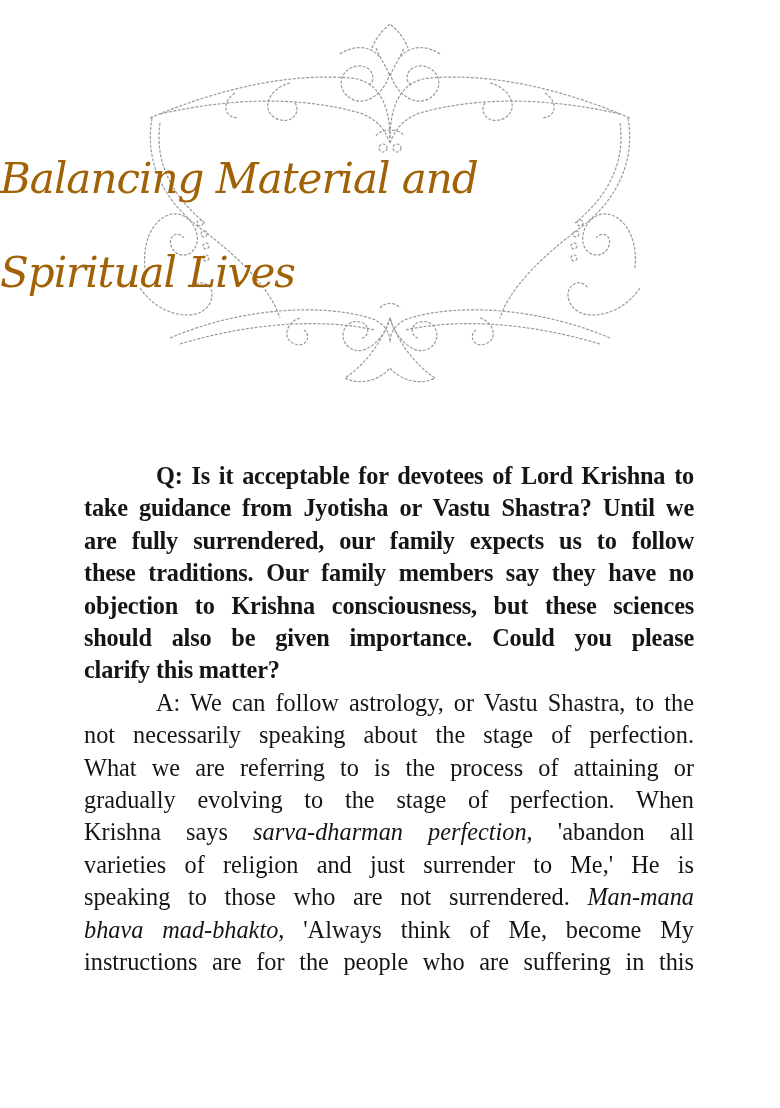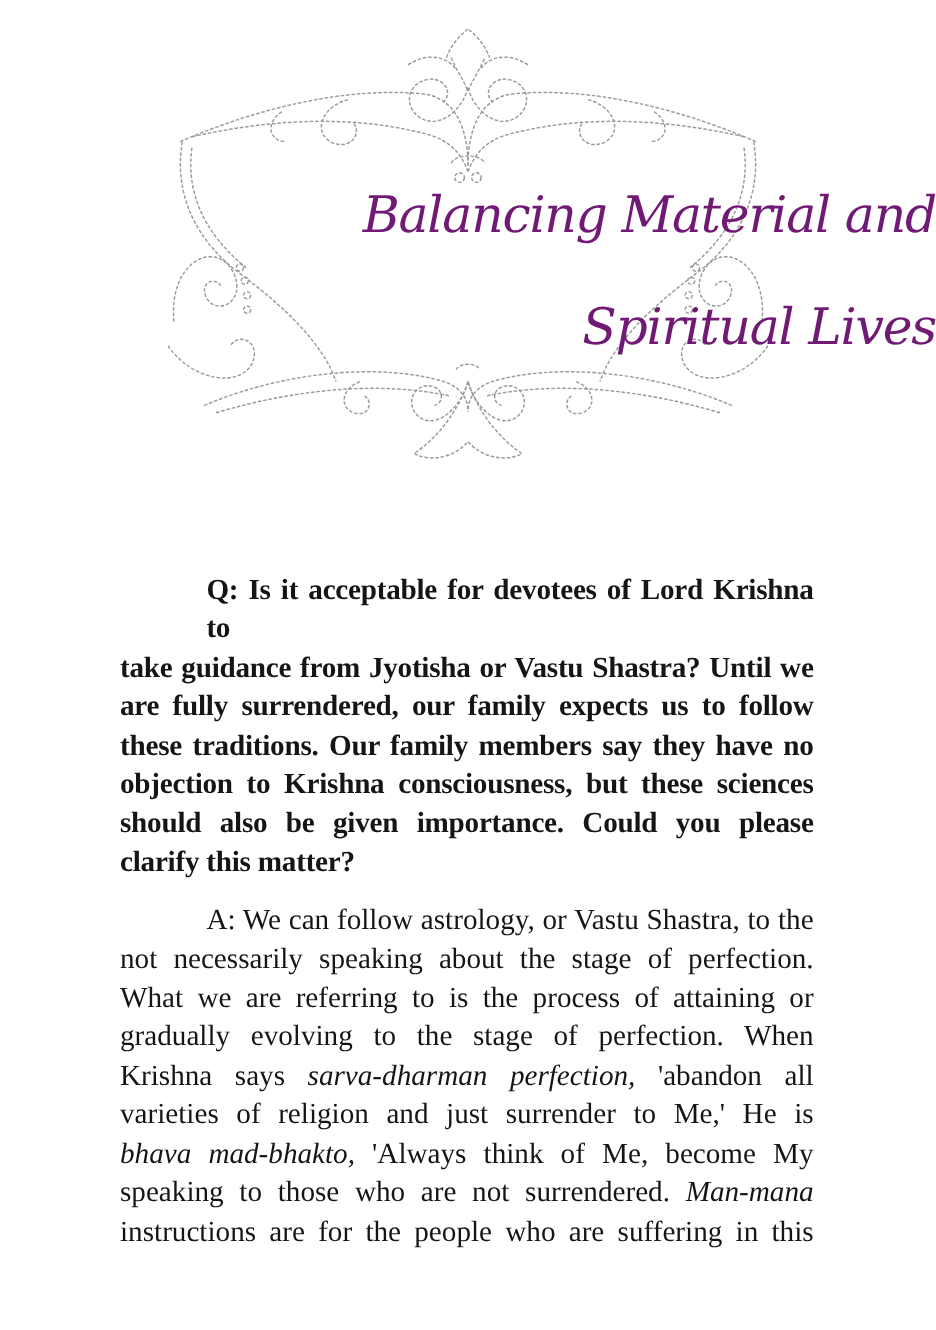--- a/index.html
+++ b/index.html
@@ -22,44 +22,44 @@
       height: 370px;
     }
     .ornament svg {
       width: 100%;
       height: 100%;
     }
     .title {
       position: absolute;
       left: 0;
       width: 780px;
-      text-align: right;
+      text-align: left;
       font-family: "DejaVu Serif", serif;
       font-style: italic;
       font-size: 42px;
       letter-spacing: -1px;
-      color: #701a75;
+      color: #a16207;
       line-height: 1;
     }
     .title.l1 { top: 158px; }
     .title.l2 { top: 220px; margin-top: 32px; }
 
     .content {
       position: absolute;
       left: 84px;
       top: 460px;
       width: 610px;
       font-family: "Liberation Serif", serif;
       font-size: 24.3px;
       line-height: 32.4px;
       text-align: justify;
       text-align-last: left;
     }
     .para {
-      margin: 16px;
+      margin: 0;
       text-indent: 72px;
     }
     .para.question {
       font-weight: bold;
       letter-spacing: -0.2px;
     }
     .para.answer {
       font-weight: normal;
     }
     .para .line {
@@ -150,17 +150,17 @@
     <span class="line">should also be given importance. Could you please</span>
     <span class="line last">clarify this matter?</span>
   </p>
   <p class="para answer">
     <span class="line first">A: We can follow astrology, or Vastu Shastra, to the</span>
     <span class="line">not necessarily speaking about the stage of perfection.</span>
     <span class="line">What we are referring to is the process of attaining or</span>
     <span class="line">gradually evolving to the stage of perfection. When</span>
     <span class="line"><span>Krishna says </span><em>sarva-dharman perfection,</em><span> 'abandon all</span></span>
     <span class="line">varieties of religion and just surrender to Me,' He is</span>
+    <span class="line"><span>speaking to those who are not surrendered. </span><em>Man-mana</em></span>
     <span class="line"><em>bhava mad-bhakto,</em><span> 'Always think of Me, become My</span></span>
-    <span class="line"><span>speaking to those who are not surrendered. </span><em>Man-mana</em></span>
     <span class="line cutoff">instructions are for the people who are suffering in this</span>
   </p>
 </div>
 
 </body></html>

